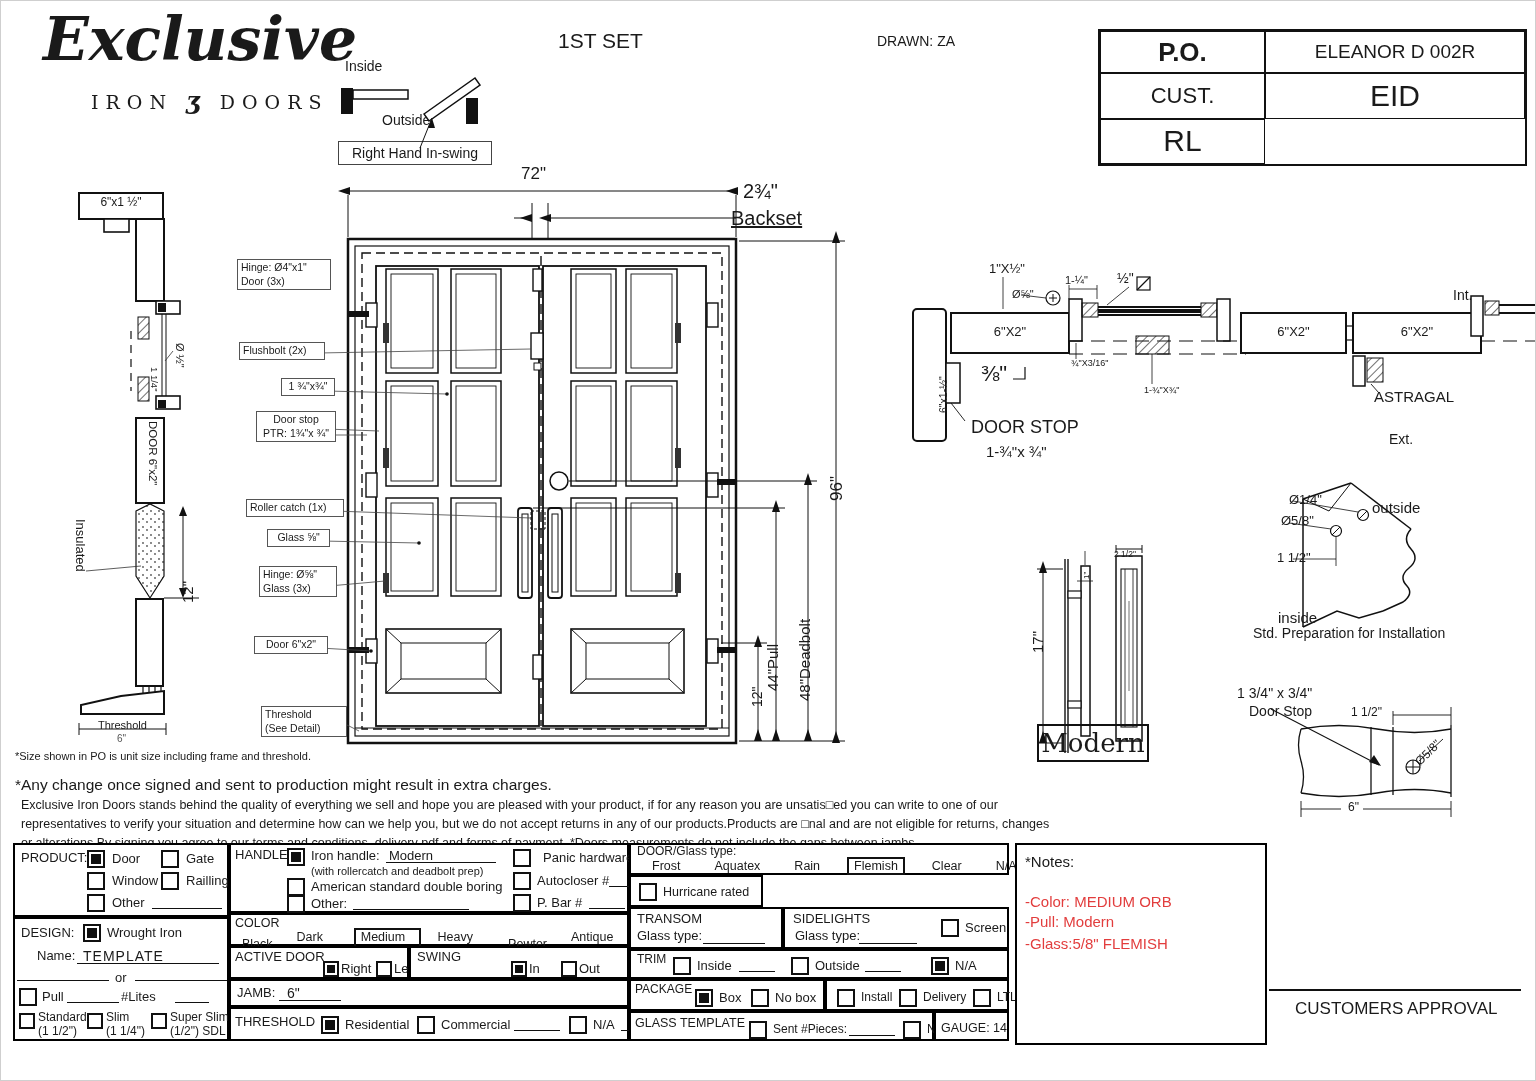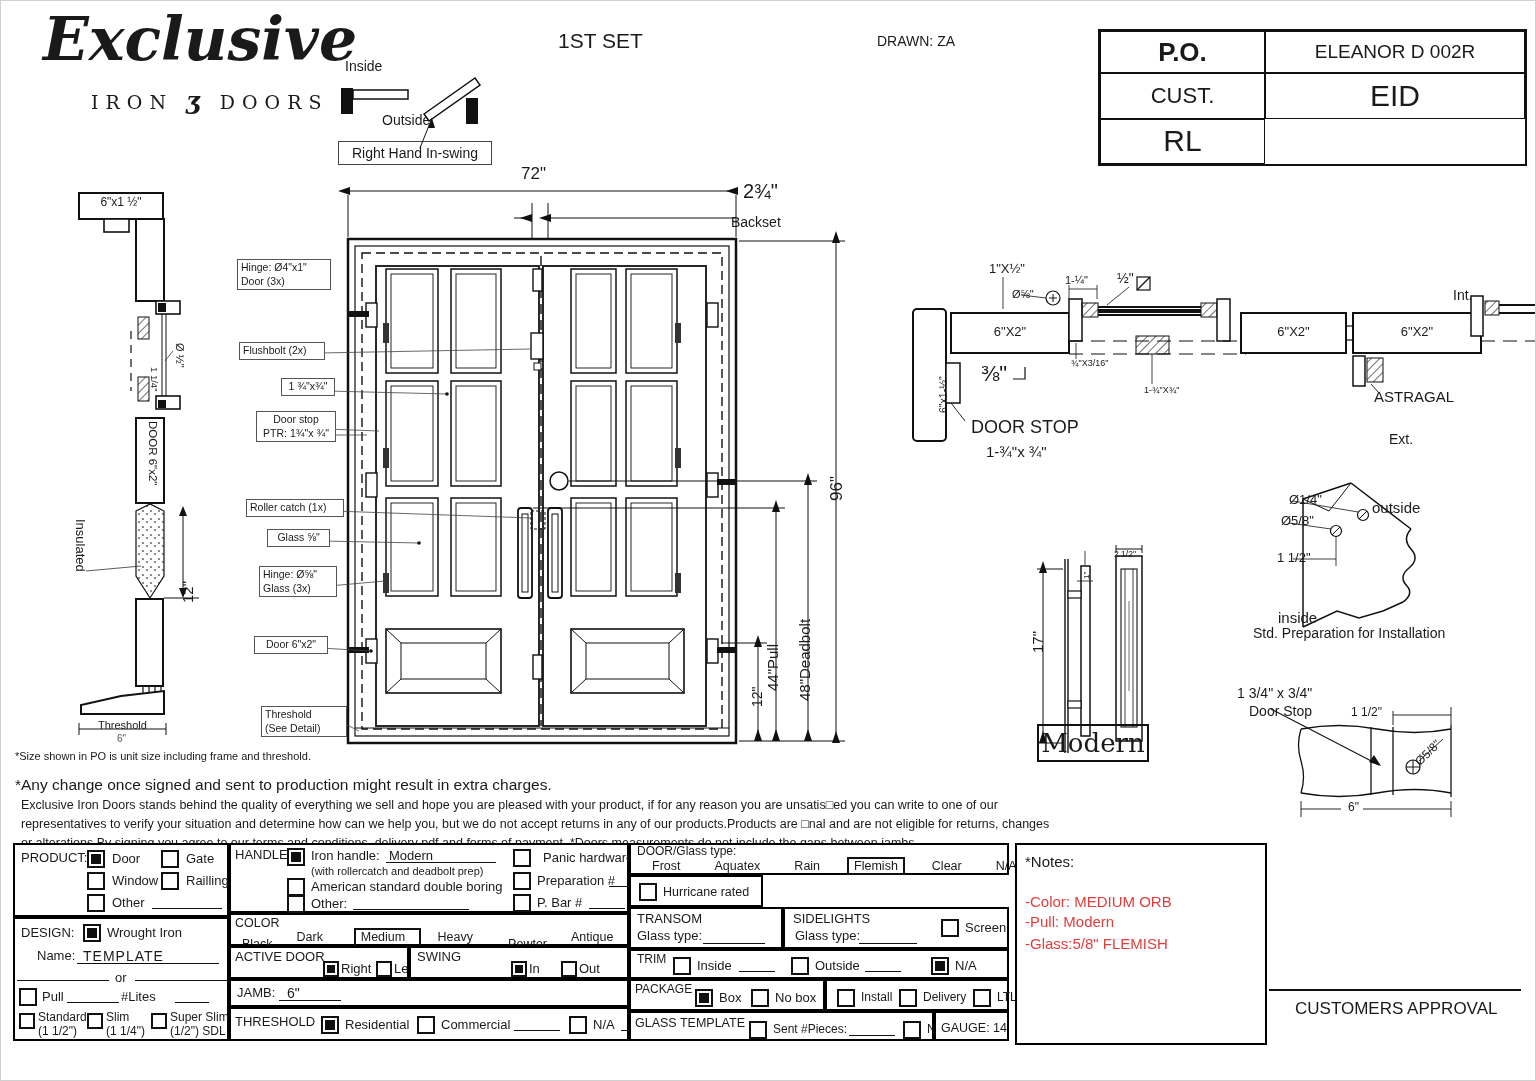--- a/index.html
+++ b/index.html
@@ -240,21 +240,21 @@
     <line x1="104" y1="558" x2="128" y2="570"></line>
   </g>
   <circle cx="216" cy="233" r="1.8" fill="#111"></circle>
   <circle cx="188" cy="382" r="1.8" fill="#111"></circle>
   <circle cx="140" cy="490" r="1.8" fill="#111"></circle>
   <rect x="300" y="350" width="14" height="18" fill="none" stroke="#111" stroke-width="1" stroke-dasharray="3,2"></rect>
 </svg>
 
 <div class="t" style="left:520px;top:163px;font-size:17px;">72"</div>
 <div class="t" style="left:742px;top:179px;font-size:20px;">2¾"</div>
-<div class="t" style="left:730px;top:213px;font-size:14px;">Backset</div>
+<div class="t" style="left:730px;top:206px;font-size:20px;text-decoration:underline;">Backset</div>
 <div class="t rotm90" style="left:826px;top:500px;font-size:17px;">96"</div>
 <div class="t rotm90" style="left:763px;top:690px;font-size:15px;">44"Pull</div>
 <div class="t rotm90" style="left:795px;top:700px;font-size:15px;">48"Deadbolt</div>
 <div class="t rotm90" style="left:748px;top:706px;font-size:14px;">12"</div>
 
 <div class="callout" style="left:236px;top:258px;width:86px;">Hinge: Ø4"x1"
 Door (3x)</div>
 <div class="callout" style="left:238px;top:341px;width:78px;">Flushbolt (2x)</div>
 <div class="callout ctr" style="left:280px;top:377px;width:46px;">1 ¾"x¾"</div>
 <div class="callout ctr" style="left:255px;top:410px;width:72px;">Door stop
@@ -474,21 +474,21 @@
     <span class="ul" style="position:absolute;left:155px;top:4px;width:110px;"></span>
     <span class="t" style="left:80px;top:20px;font-size:11px;">(with rollercatch and deadbolt prep)</span>
     <span class="cb" style="position:absolute;left:56px;top:33px;"></span>
     <span class="t opt" style="left:80px;top:35px;">American standard double boring</span>
     <span class="cb" style="position:absolute;left:56px;top:50px;"></span>
     <span class="t opt" style="left:80px;top:52px;">Other:</span>
     <span class="ul" style="position:absolute;left:122px;top:51px;width:116px;"></span>
     <span class="cb" style="position:absolute;left:282px;top:4px;"></span>
     <span class="t opt" style="left:312px;top:6px;">Panic hardware</span>
     <span class="cb" style="position:absolute;left:282px;top:27px;"></span>
-    <span class="t opt" style="left:306px;top:29px;">Preparation #</span>
+    <span class="t opt" style="left:306px;top:29px;">Autocloser #</span>
     <span class="ul" style="position:absolute;left:378px;top:28px;width:20px;"></span>
     <span class="cb" style="position:absolute;left:282px;top:49px;"></span>
     <span class="t opt" style="left:306px;top:51px;">P. Bar #</span>
     <span class="ul" style="position:absolute;left:358px;top:50px;width:36px;"></span>
   </div>
 
   <div class="cell" style="left:216px;top:70px;width:400px;height:33px;">
     <span class="t" style="left:4px;top:1px;font-size:12.5px;">COLOR</span>
     <div style="position:absolute;left:4px;top:13px;width:392px;display:flex;align-items:center;gap:10px;font-size:12.5px;">
       <span class="selopt">Black</span>

